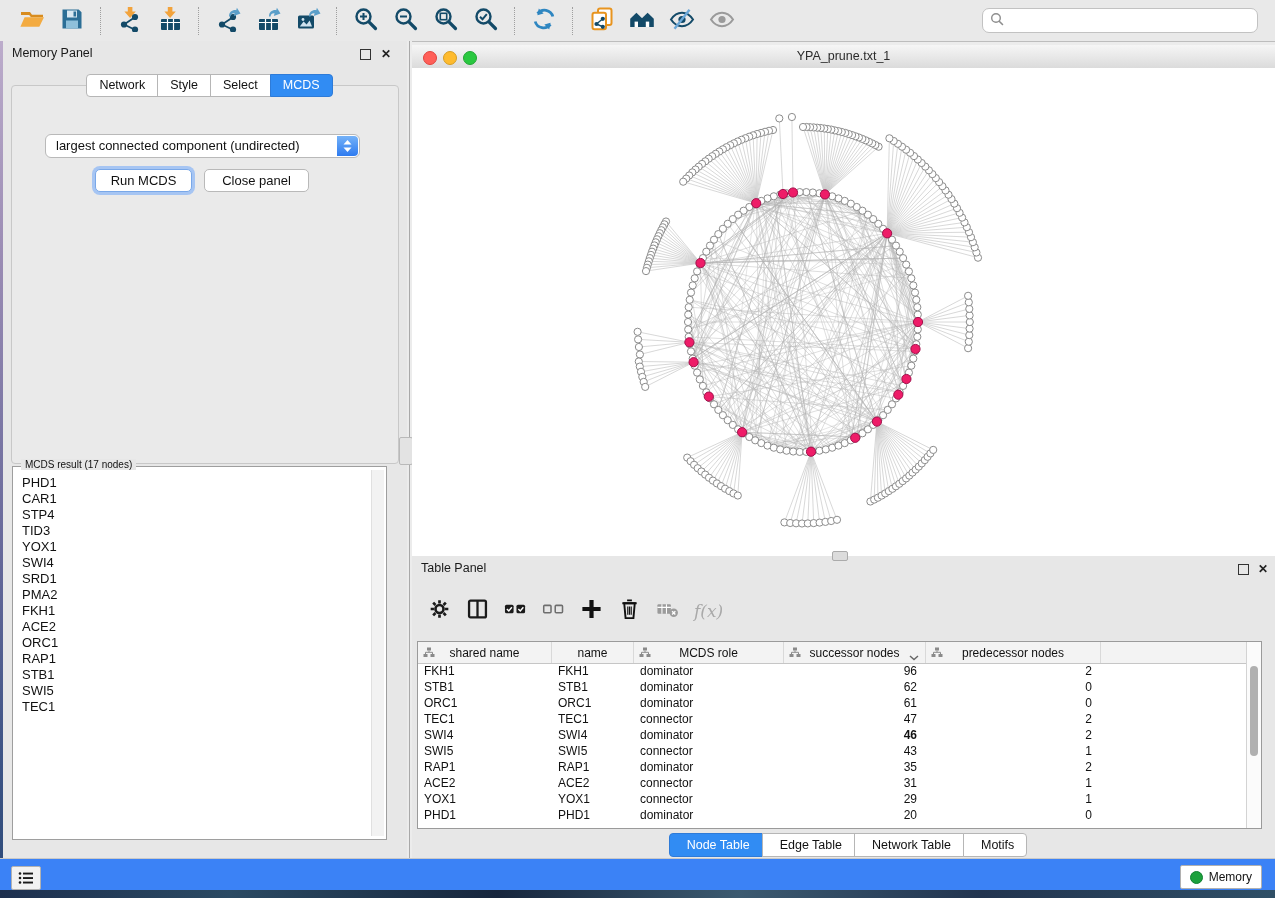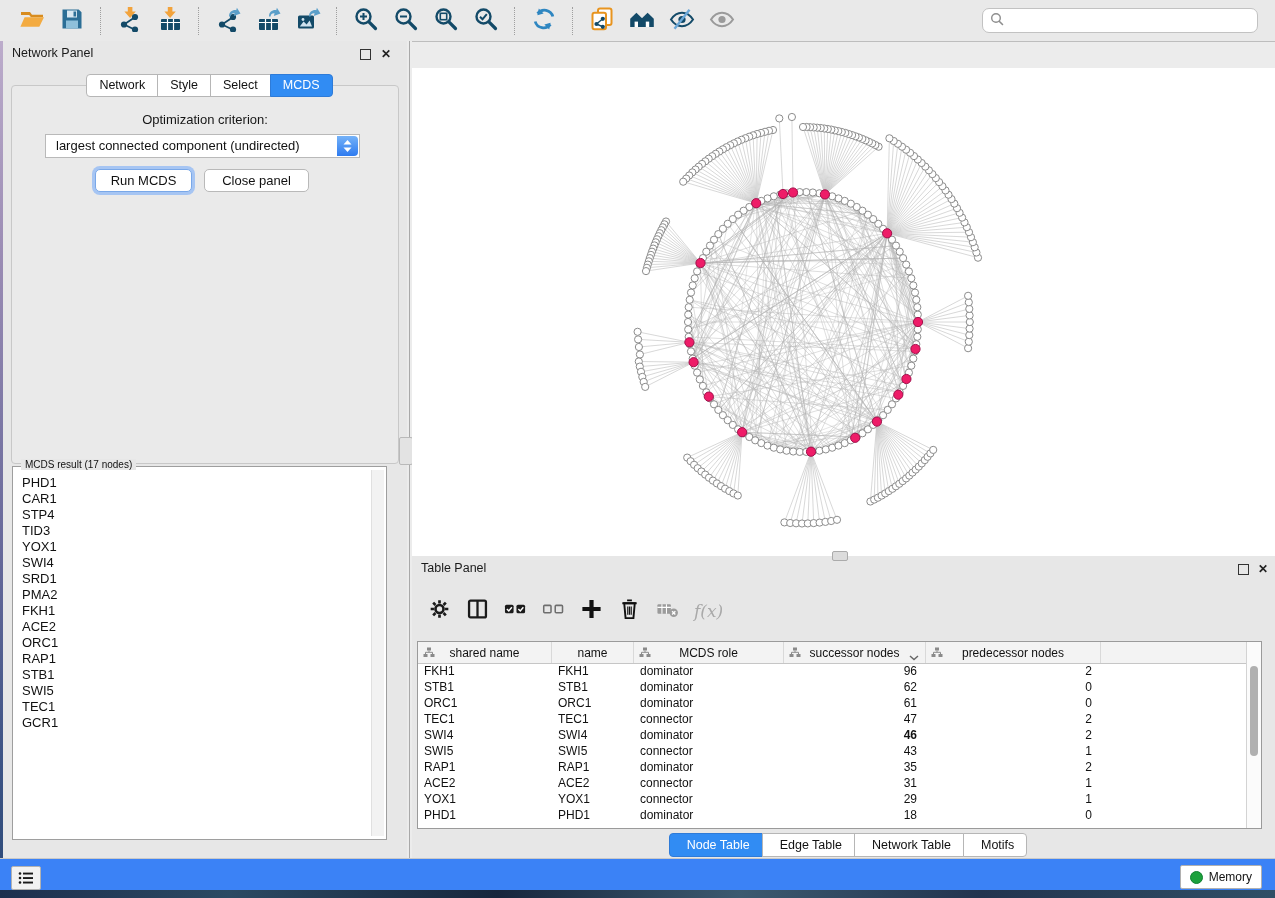--- a/index.html
+++ b/index.html
@@ -33,21 +33,21 @@
   .cp-tabs{position:absolute;top:33px;left:0;right:0;display:flex;justify-content:center;z-index:2;}
   .seg-tab{height:19px;line-height:19px;padding:1px 12px;font-size:12.5px;background:#fff;
     border:1px solid #b6b6b6;margin-left:-1px;cursor:pointer;white-space:nowrap;}
   .seg-tab:first-child{border-radius:4px 0 0 4px;margin-left:9px;}
   .seg-tab:last-child{border-radius:0 4px 4px 0;}
   .seg-tab.selected{background:#318cf3;border-color:#2e7bd8;color:#fff;}
   .cp-box{position:absolute;left:8px;top:44px;width:386px;height:377px;background:#eaeaea;
     border:1px solid #c8c8c8;border-radius:4px;}
   .opt-label{position:absolute;left:0;right:0;top:26px;text-align:center;font-size:13px;color:#161616;}
   .dropdown{position:absolute;left:33px;top:48px;width:315px;height:24px;background:#fff;
-    border:1px solid #b9b9b9;border-radius:0;box-sizing:border-box;cursor:pointer;}
+    border:1px solid #b9b9b9;border-radius:6px;box-sizing:border-box;cursor:pointer;}
   .dd-text{position:absolute;left:10px;top:3px;font-size:13px;color:#111;}
   .dd-step{position:absolute;right:1px;top:1px;width:21px;height:20px;border-radius:0 4px 4px 0;
     background:linear-gradient(#74b2f8,#2e7bf0);display:flex;align-items:center;justify-content:center;}
   .btn{position:absolute;height:23px;background:#fff;border:1px solid #b9b9b9;border-radius:5px;
     font-size:13px;font-family:"Liberation Sans",sans-serif;cursor:pointer;color:#111;}
   .btn.focus{box-shadow:0 0 0 3px rgba(110,165,250,0.55);border-color:#7aa8e8;}
   .result-box{position:absolute;left:9px;top:425px;width:373px;height:372px;background:#fff;
     border:1px solid #9e9e9e;}
   .result-legend{position:absolute;top:-8px;left:8px;background:#e7e7e7;padding:0 4px;font-size:10px;color:#111;}
   .result-list{position:absolute;left:2px;top:8px;right:15px;bottom:2px;overflow:hidden;}
@@ -257,32 +257,31 @@
             <line x1="9.2" y1="9.2" x2="12.5" y2="12.5" stroke="#8e8e8e" stroke-width="1.6" stroke-linecap="round"></line>
           </svg></span>
       <input placeholder="" style="">
     </div>
   </div>
 
   <div class="wall-left"></div>
 
   <div class="control-panel">
     <div class="panel-titlebar">
-      <span class="panel-title">Network Panel</span>
+      <span class="panel-title">Memory Panel</span>
       <span class="float-icon" style="left:357px"></span>
       <span class="close-icon" style="left:378px">✕</span>
     </div>
     <div class="cp-tabs">
         <span class="seg-tab">Network</span>
         <span class="seg-tab">Style</span>
         <span class="seg-tab">Select</span>
         <span class="seg-tab selected">MCDS</span>
       </div>
     <div class="cp-box">
-      <div class="opt-label">Optimization criterion:</div>
       <div class="dropdown">
         <span class="dd-text">largest connected component (undirected)</span>
         <span class="dd-step">
             <svg width="11" height="14" viewBox="0 0 11 14">
               <path d="M1.5 5.5L5.5 1l4 4.5z" fill="#fff"></path>
               <path d="M1.5 8.5l4 4.5 4-4.5z" fill="#fff"></path>
             </svg>
           </span>
       </div>
       <button class="btn focus" style="left:83px;top:83px;width:97px">Run MCDS</button>
@@ -299,31 +298,36 @@
           <div class="result-item">SWI4</div>
           <div class="result-item">SRD1</div>
           <div class="result-item">PMA2</div>
           <div class="result-item">FKH1</div>
           <div class="result-item">ACE2</div>
           <div class="result-item">ORC1</div>
           <div class="result-item">RAP1</div>
           <div class="result-item">STB1</div>
           <div class="result-item">SWI5</div>
           <div class="result-item">TEC1</div>
-          <div class="result-item">GCR1</div>
         </div>
       <div class="result-scroll"></div>
     </div>
   </div>
 
   <div class="v-divider">
     <div class="v-grip"></div>
   </div>
 
   <div class="network-window">
+    <div class="net-titlebar">
+      <span class="tl red"></span>
+      <span class="tl yellow"></span>
+      <span class="tl green"></span>
+      <span class="net-title">YPA_prune.txt_1</span>
+    </div>
     <div class="net-canvas">
       <svg width="863" height="488" viewBox="0 0 863 488">
           <g>
             <line x1="344.2" y1="135.2" x2="361.0" y2="62.0" stroke="#c9c9c9" stroke-opacity="0.9" stroke-width="0.8"></line>
             <line x1="344.2" y1="135.2" x2="357.0" y2="62.8" stroke="#c9c9c9" stroke-opacity="0.9" stroke-width="0.8"></line>
             <line x1="344.2" y1="135.2" x2="353.0" y2="63.8" stroke="#c9c9c9" stroke-opacity="0.9" stroke-width="0.8"></line>
             <line x1="344.2" y1="135.2" x2="349.0" y2="64.9" stroke="#c9c9c9" stroke-opacity="0.9" stroke-width="0.8"></line>
             <line x1="344.2" y1="135.2" x2="345.1" y2="66.0" stroke="#c9c9c9" stroke-opacity="0.9" stroke-width="0.8"></line>
             <line x1="344.2" y1="135.2" x2="341.1" y2="67.3" stroke="#c9c9c9" stroke-opacity="0.9" stroke-width="0.8"></line>
             <line x1="344.2" y1="135.2" x2="337.2" y2="68.7" stroke="#c9c9c9" stroke-opacity="0.9" stroke-width="0.8"></line>
@@ -1268,21 +1272,21 @@
             <div class="td left" style="width: 134px;">YOX1</div>
             <div class="td left" style="width: 82px;">YOX1</div>
             <div class="td left" style="width: 150px;">connector</div>
             <div class="td right" style="width: 142px;">29</div>
             <div class="td right" style="width: 175px;">1</div>
           </div>
           <div class="tr">
             <div class="td left" style="width: 134px;">PHD1</div>
             <div class="td left" style="width: 82px;">PHD1</div>
             <div class="td left" style="width: 150px;">dominator</div>
-            <div class="td right" style="width: 142px;">18</div>
+            <div class="td right" style="width: 142px;">20</div>
             <div class="td right" style="width: 175px;">0</div>
           </div>
         </div>
       <div class="t-scroll">
         <div class="t-thumb"></div>
       </div>
     </div>
     <div class="tp-tabs">
         <span class="seg-tab selected">Node Table</span>
         <span class="seg-tab">Edge Table</span>

